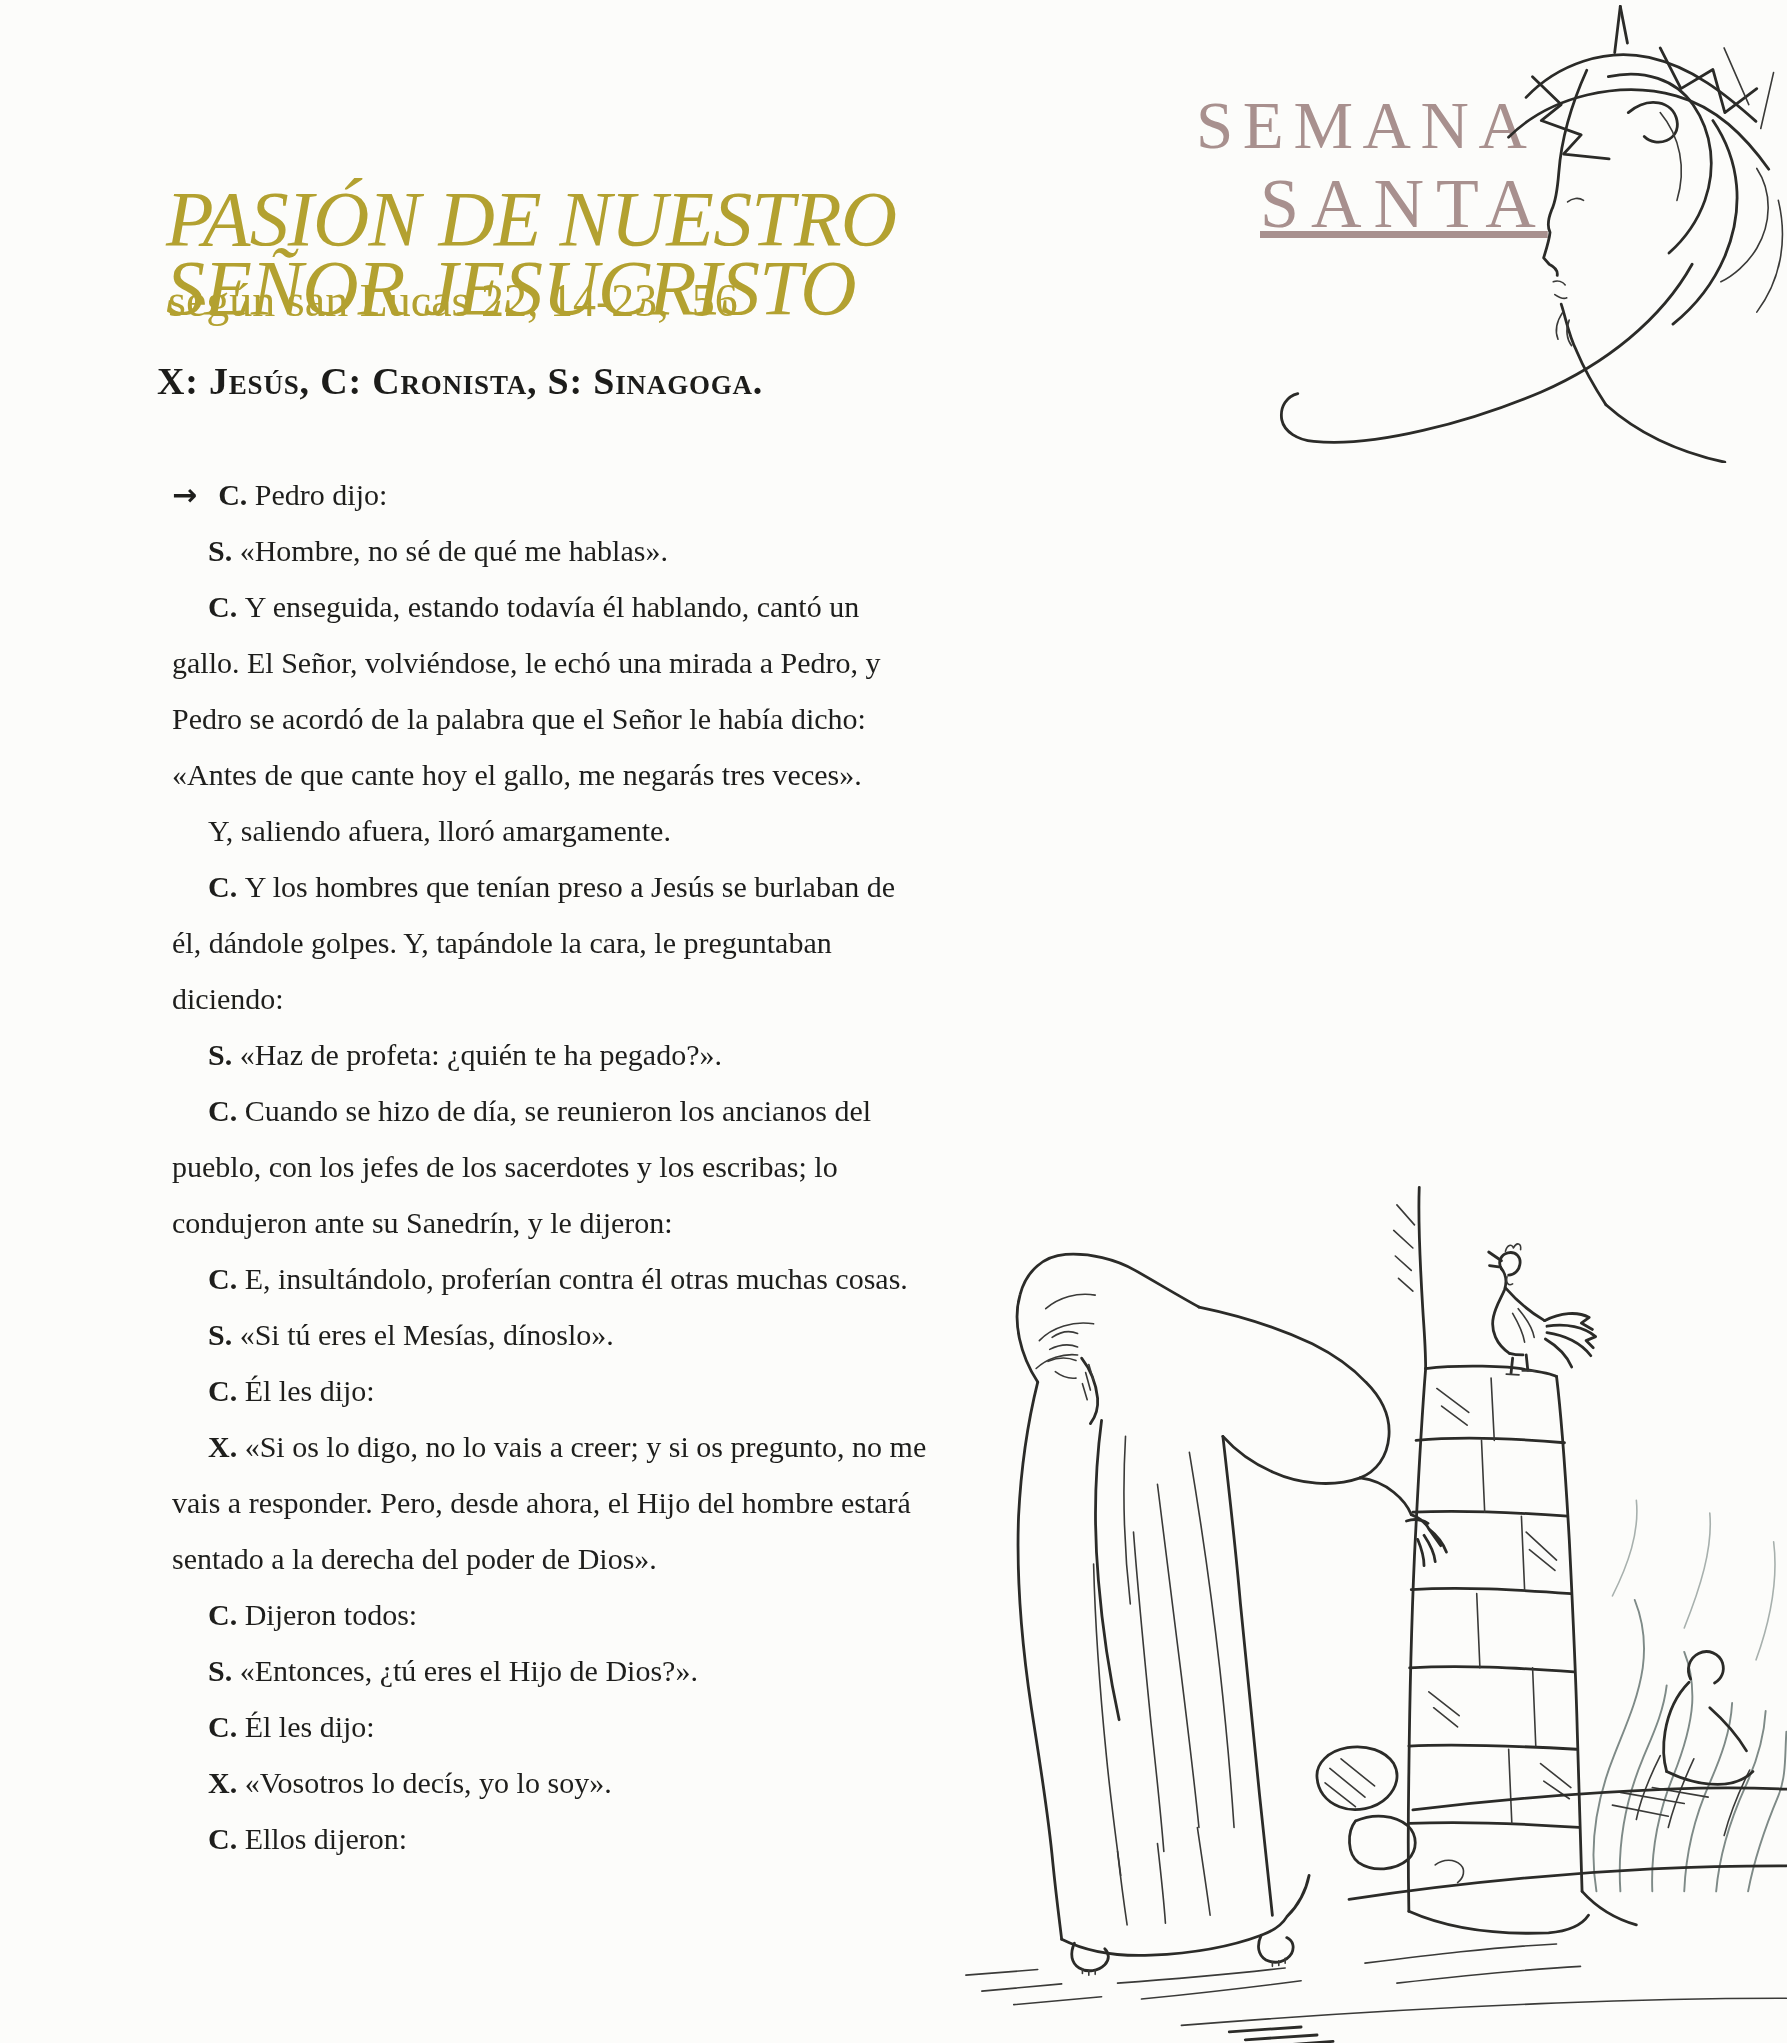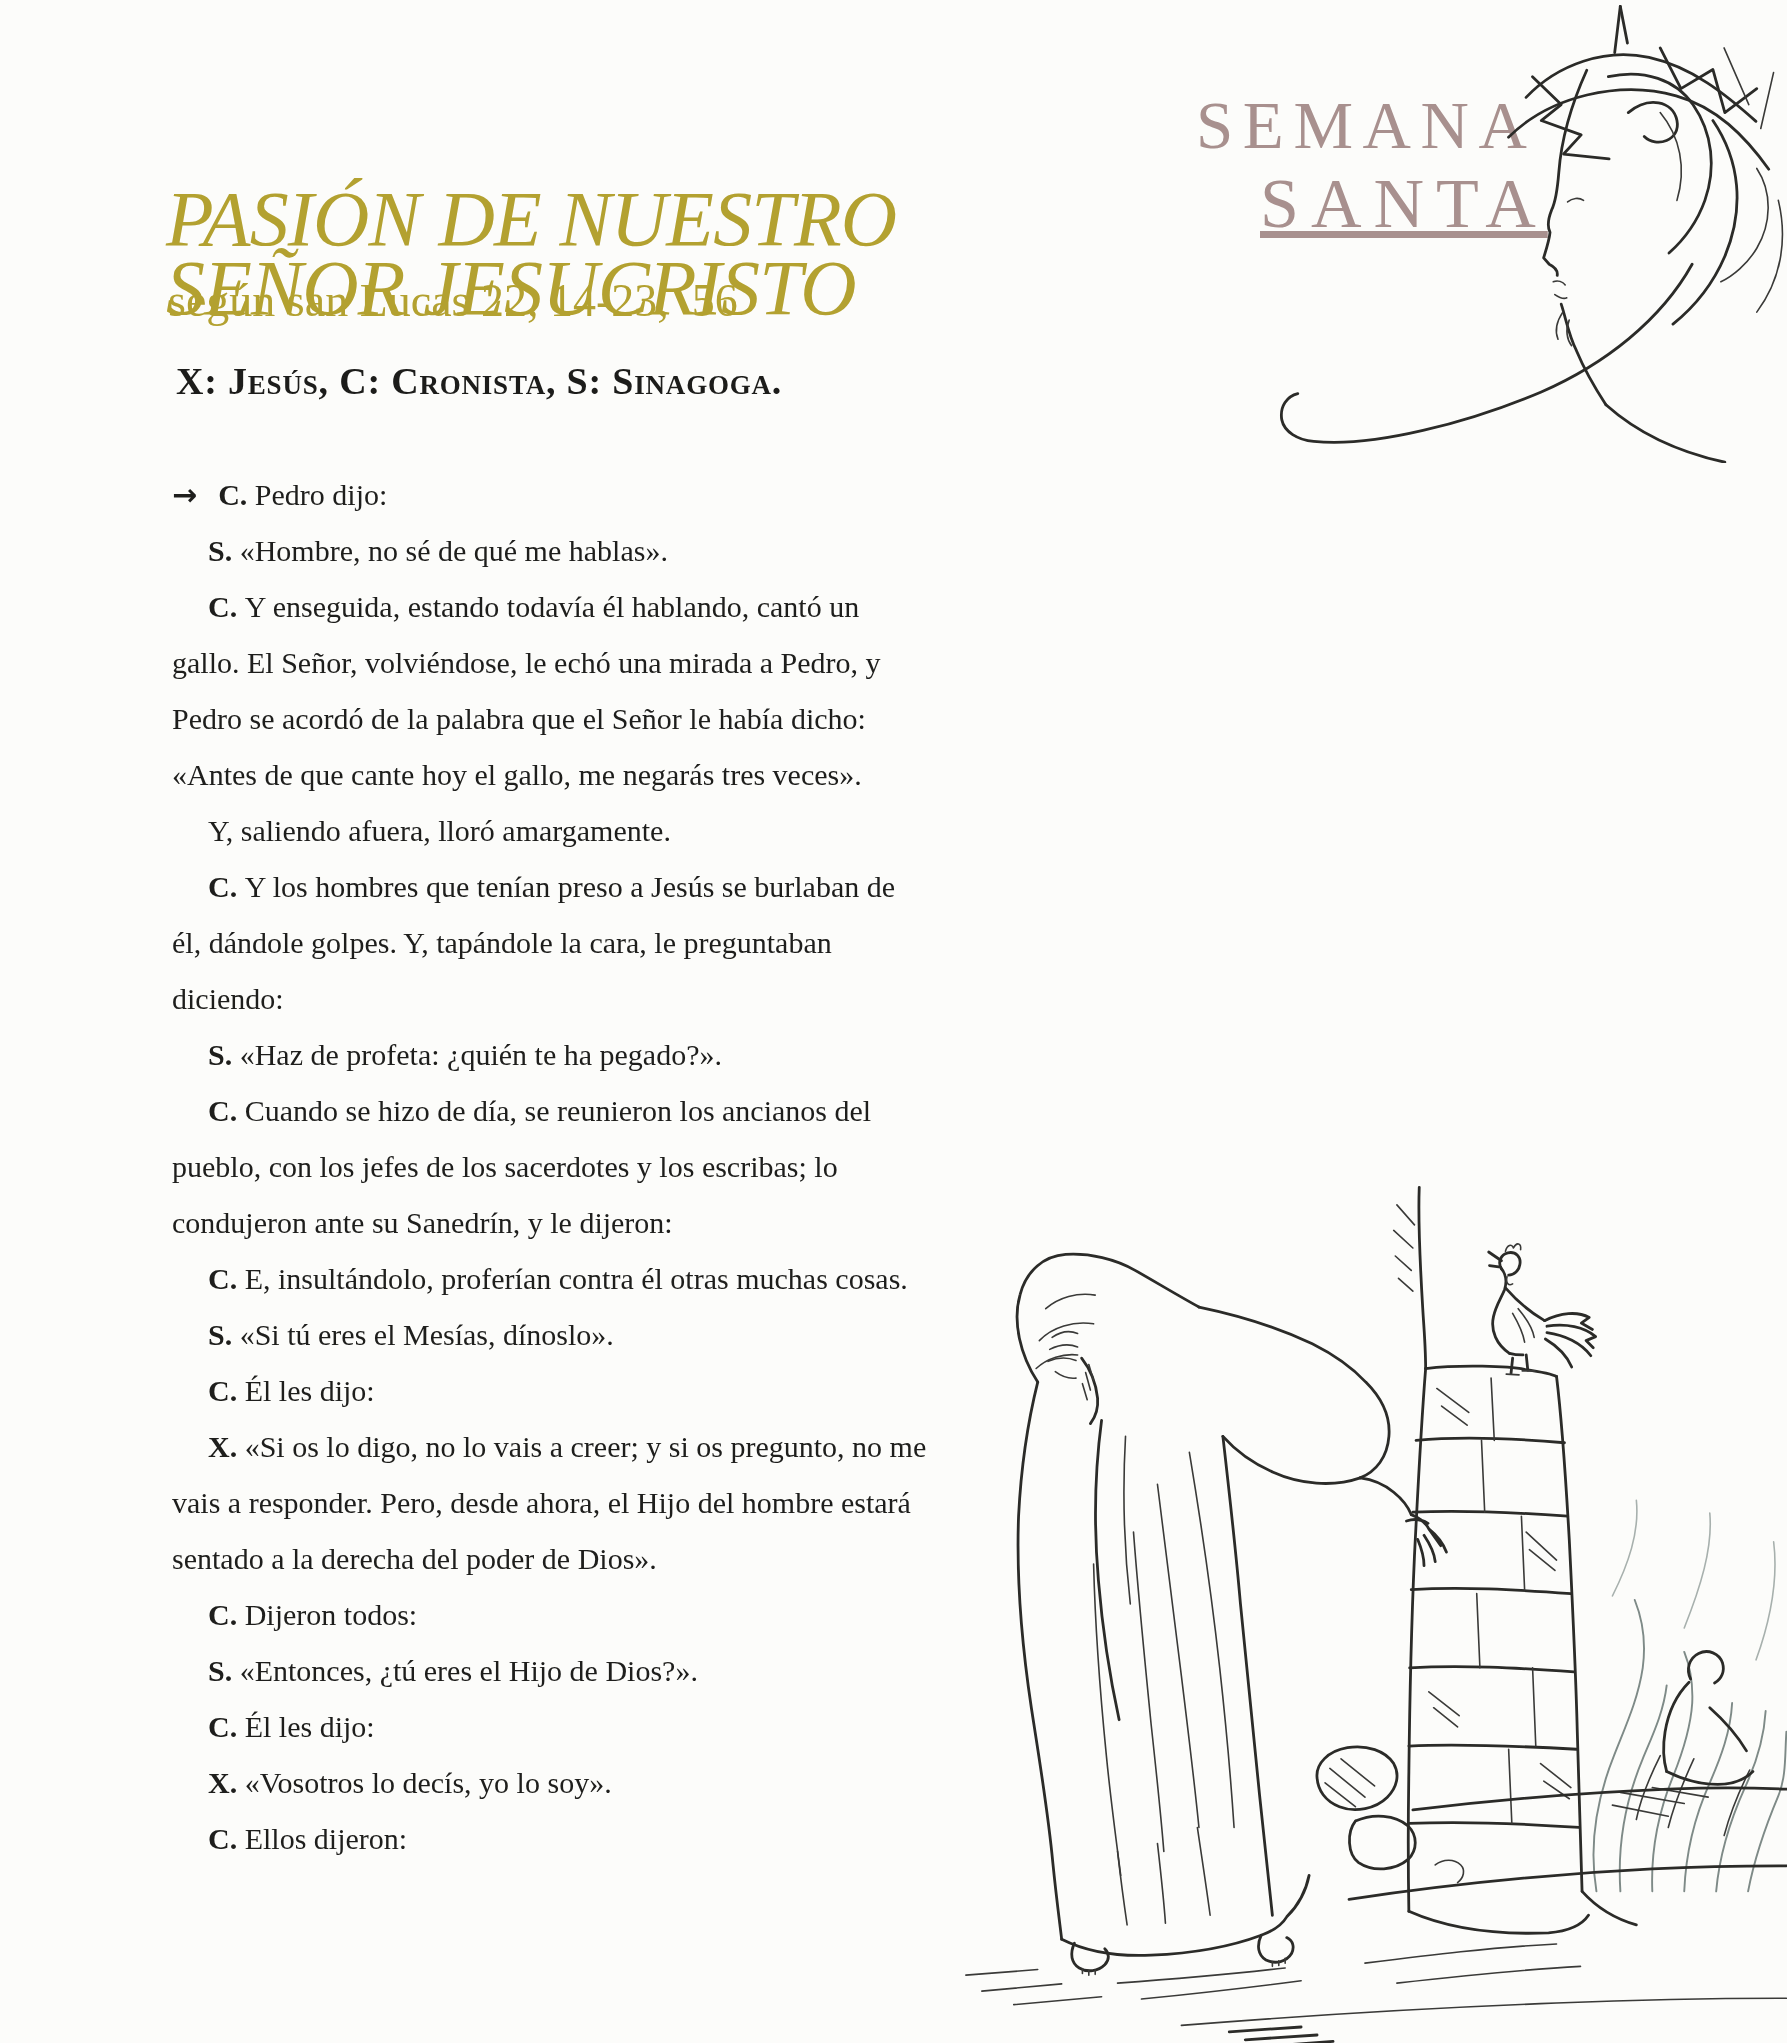--- a/index.html
+++ b/index.html
@@ -22,21 +22,21 @@
     font-style:italic;
   }
   .subtitle{
     position:absolute;left:168px;top:275px;
     color:#b3a130;
     font-size:46px;line-height:51px;
     white-space:pre;
   }
   
   .legend{
-    position:absolute;left:176px;top:359px;
+    position:absolute;left:157px;top:359px;
     font-size:38px;font-weight:bold;
     font-variant:small-caps;
     letter-spacing:0.8px;
     color:#1c1c1a;
   }
   
   .logo-text{
     position:absolute;left:1196px;top:89px;
     color:#a8908e;
   }

